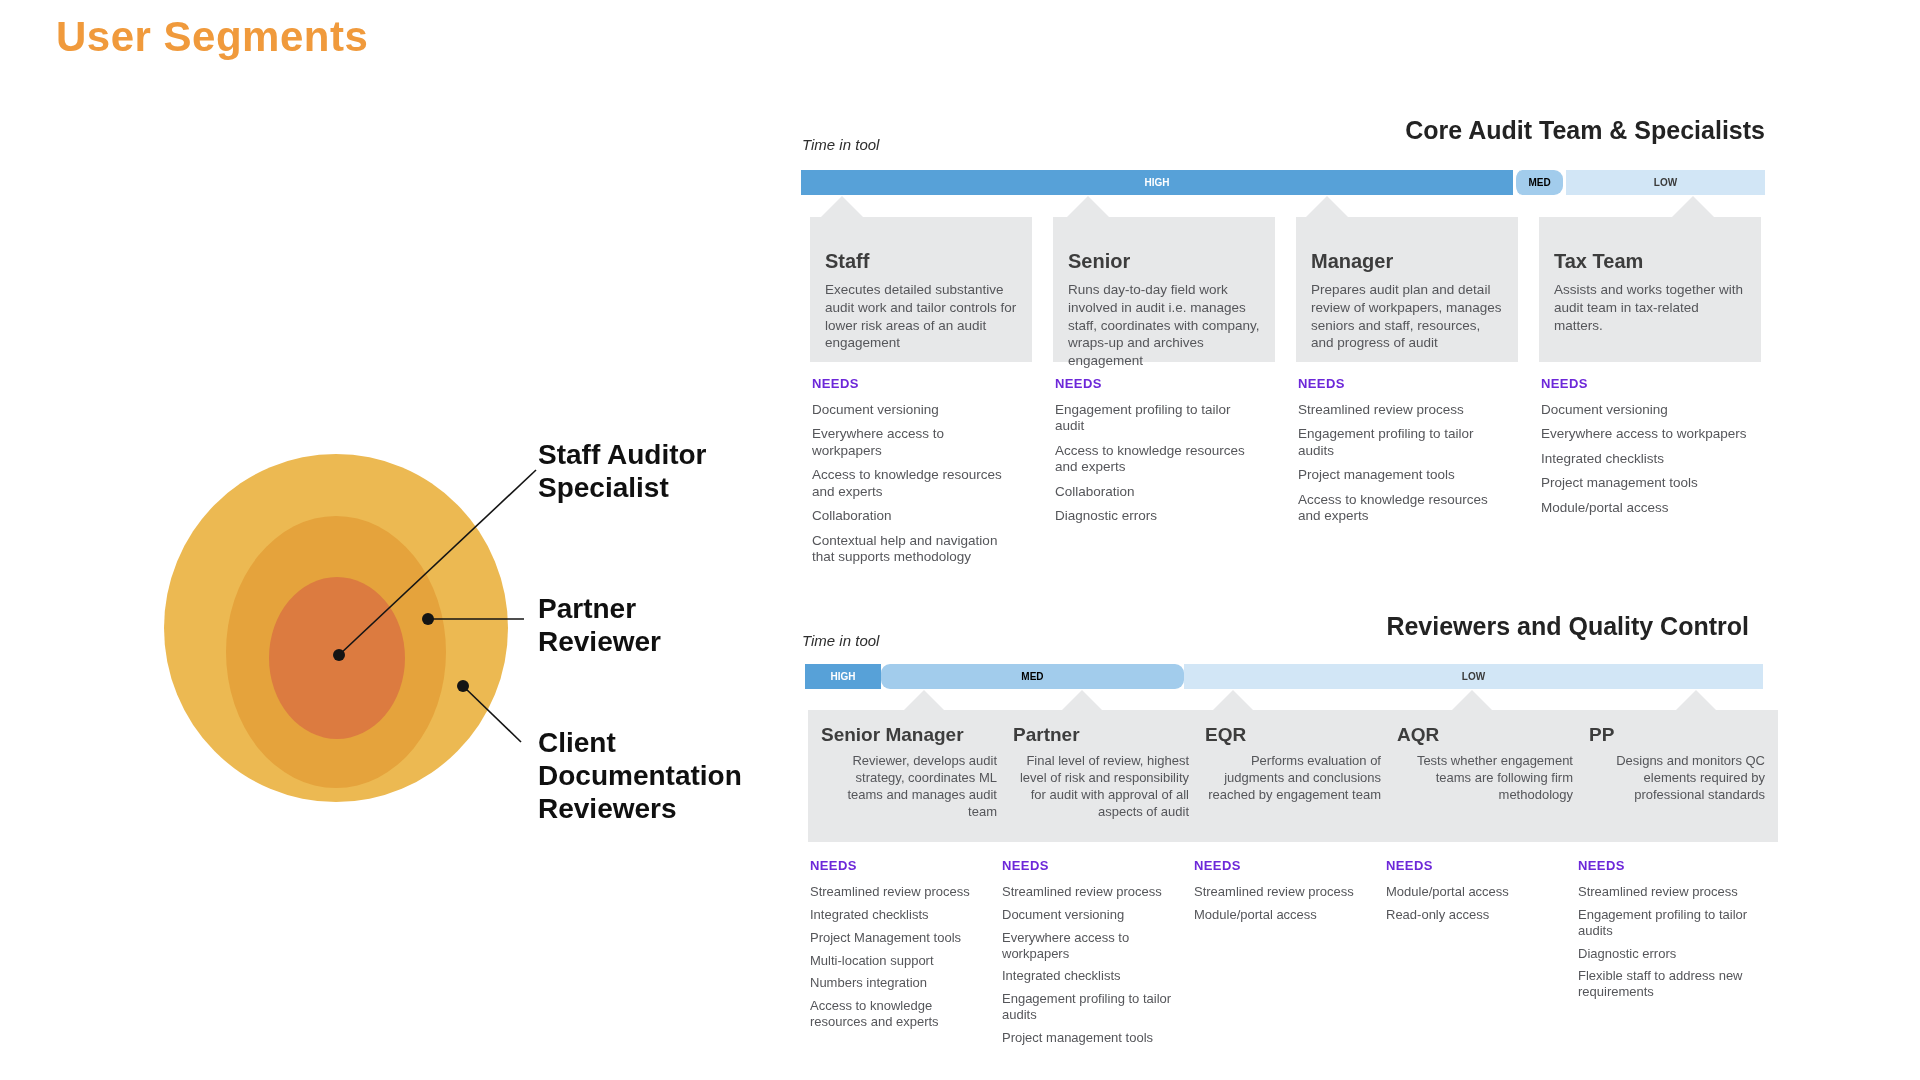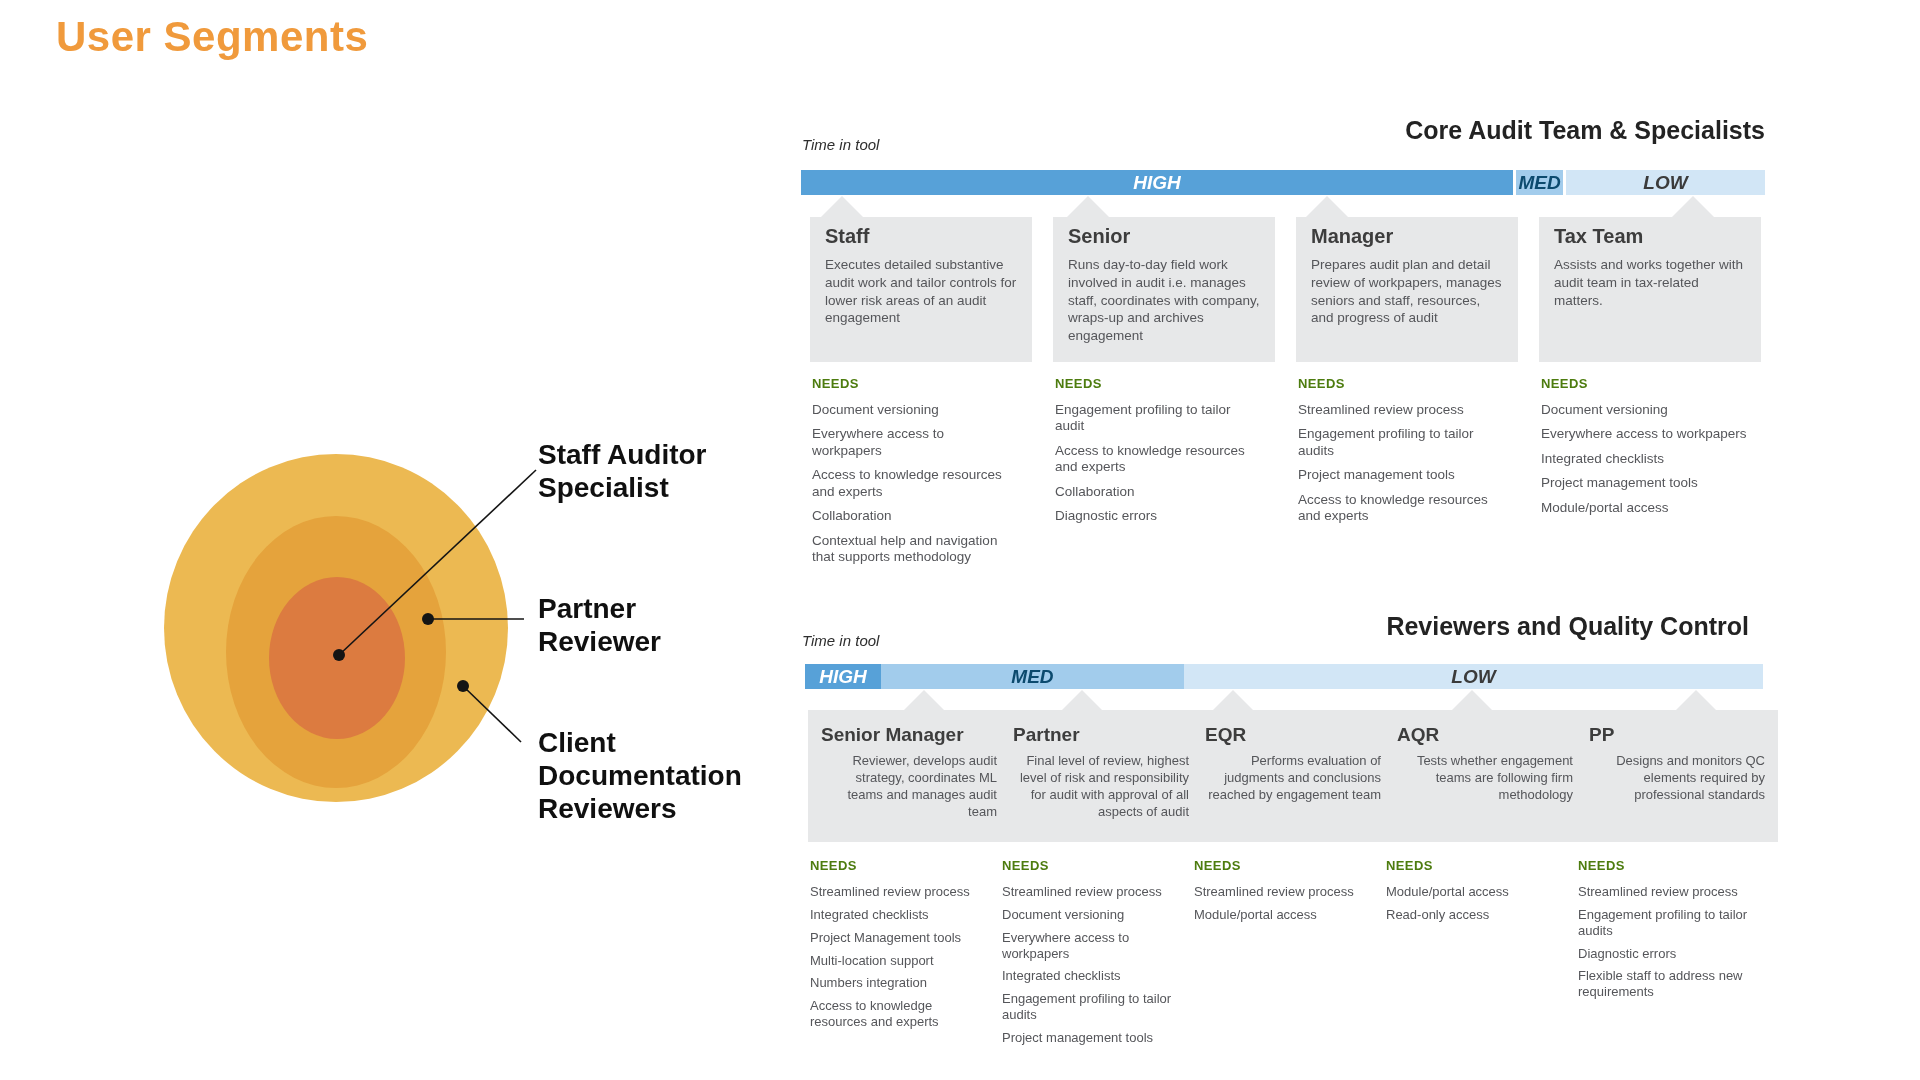--- a/index.html
+++ b/index.html
@@ -29,52 +29,52 @@
     white-space:nowrap;
   }
   .time-label{
     position:absolute;font-style:italic;font-size:15px;color:#2e2e2e;
   }
   .bar{
     position:absolute;height:25px;display:flex;
   }
   .bar .seg{
     height:100%;display:flex;align-items:center;justify-content:center;
-    font-size:19px;font-weight:bold;box-sizing:border-box;font-style:italic;
+    font-size:10px;font-weight:bold;box-sizing:border-box;
   }
   .seg.high{background:var(--bar_high,#57A1D8);color:#ffffff;}
-  .seg.med{background:var(--bar_med,#A2CCEC);color:#0c4a6e;}
+  .seg.med{background:var(--bar_med,#A2CCEC);color:#000000;border-radius:9px;}
   .seg.low{background:var(--bar_low,#D2E6F6);color:#3b3b3b;}
   .seg.gap{border-left:3px solid #ffffff;}
 
   .arrow{
     position:absolute;width:0;height:0;
     border-left:21px solid transparent;border-right:21px solid transparent;
     border-bottom:21px solid var(--card_bg,#E7E8E9);
   }
   .arrow.small{
     border-left-width:20px;border-right-width:20px;border-bottom-width:20px;
   }
 
   .card{
     position:absolute;background:var(--card_bg,#E7E8E9);
-    box-sizing:border-box;padding:8px 15px;
+    box-sizing:border-box;padding:33px 15px;
   }
   .card.r1{top:217px;width:222px;height:145px;}
   .card.r2{top:710px;width:202px;height:132px;padding:14px 13px;}
   .card-title{font-size:20px;font-weight:bold;color:#3d3d3d;margin-bottom:8px;}
   .card.r2 .card-title{font-size:19px;margin-bottom:7px;}
   .card-desc{font-size:13.5px;line-height:1.32;color:var(--text_gray,#55565A);}
   .card.r2 .card-desc{font-size:13px;line-height:1.3;text-align:right;}
 
   .needs{position:absolute;}
   .needs.r1{top:376px;width:195px;}
   .needs.r2{top:858px;width:172px;}
   .needs-h{
-    font-size:13px;font-weight:bold;color:#4d7c0f;letter-spacing:0.4px;
+    font-size:13px;font-weight:bold;color:#6d28d9;letter-spacing:0.4px;
     margin-bottom:11px;
   }
   .needs ul{list-style:none;margin:0;padding:0;}
   .needs li{
     font-size:13.5px;color:var(--text_gray,#55565A);
     line-height:1.22;margin-bottom:8px;
   }
   .needs.r2 li{font-size:13px;margin-bottom:7px;}
 </style>
 </head>

